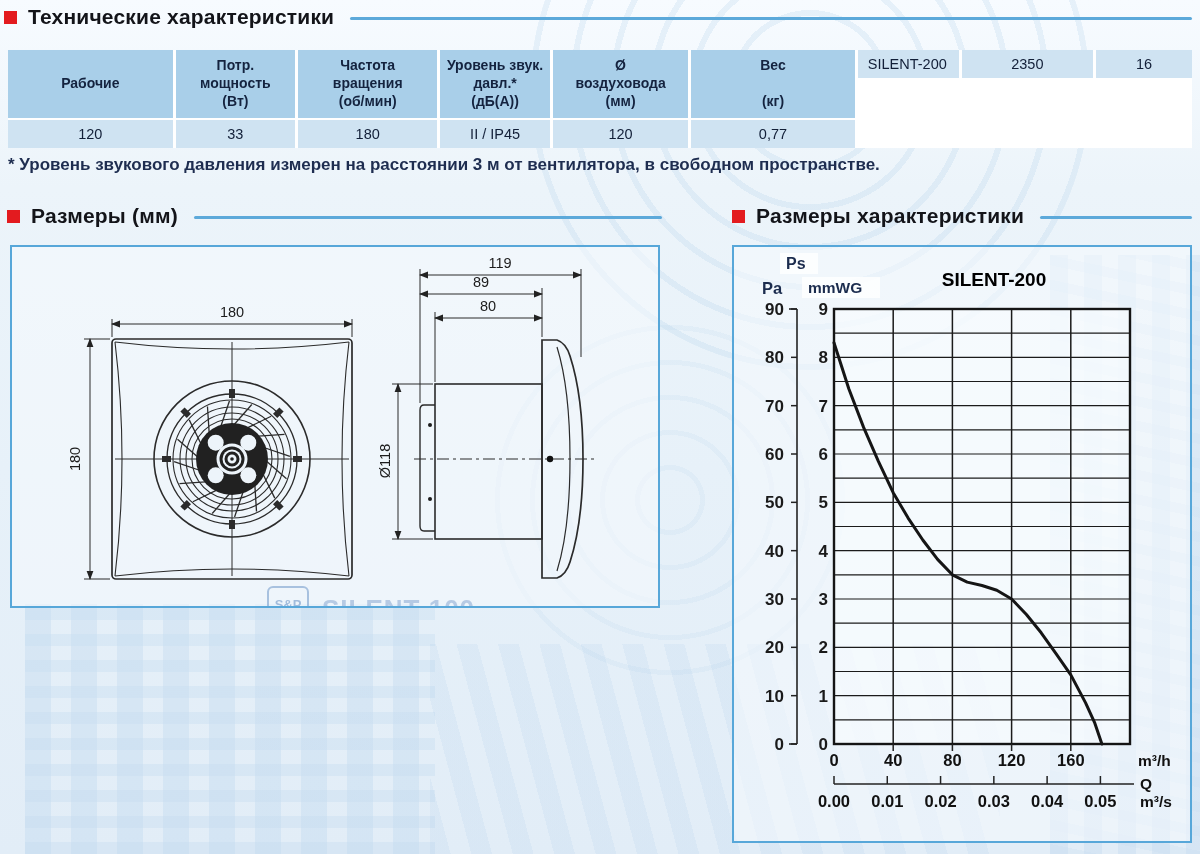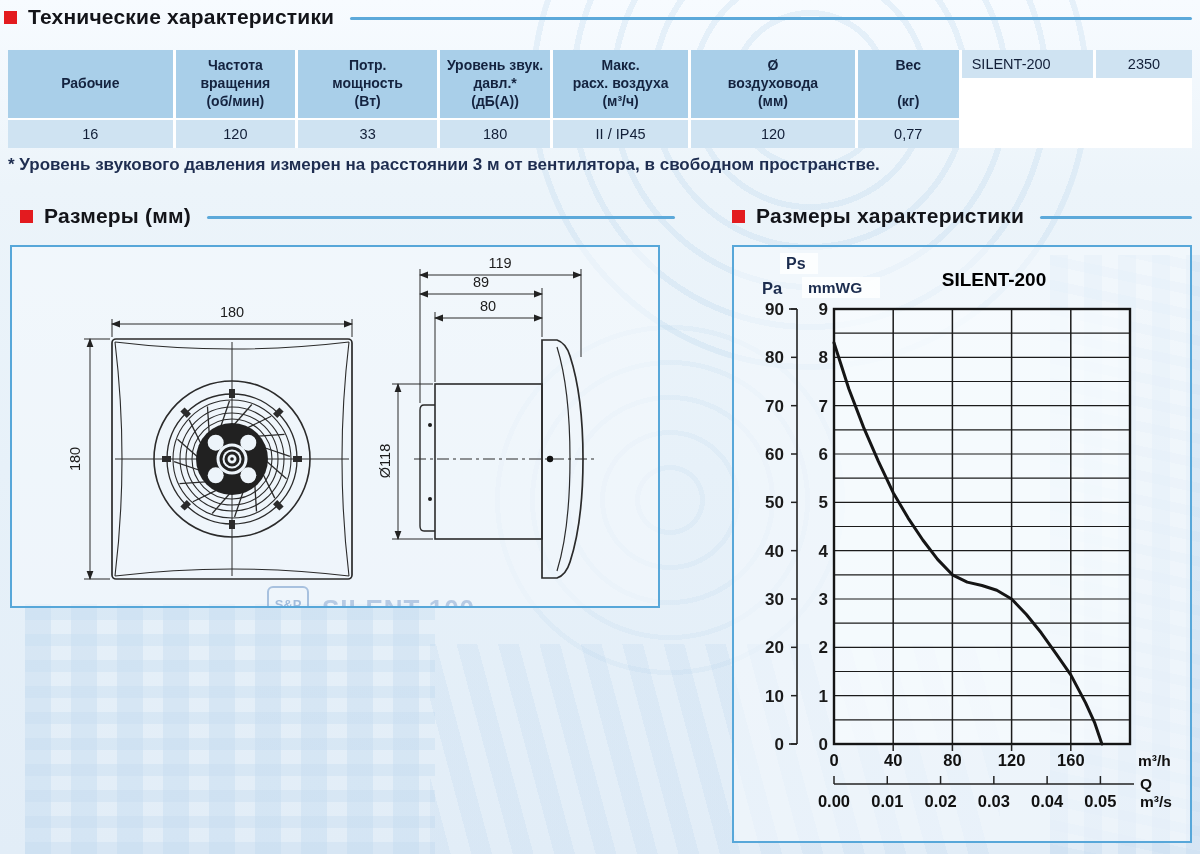--- a/index.html
+++ b/index.html
@@ -58,53 +58,50 @@
   <div class="decor" id="bld3"></div>
 
   <div class="sec-head" style="left:4px;top:5px;width:1188px;">
     <span class="red-sq"></span>
     <span class="sec-title">Технические характеристики</span>
     <span class="rule"></span>
   </div>
 
   <div class="spec-table">
     <div class="th">Рабочие</div>
+    <div class="th">Потр.
+мощность
+(Вт)</div>
     <div class="th">Частота
 вращения
 (об/мин)</div>
-    <div class="th">Потр.
-мощность
-(Вт)</div>
     <div class="th">Уровень звук.
 давл.*
 (дБ(А))</div>
-    <div class="th">Макс.
-расх. воздуха
-(м³/ч)</div>
     <div class="th">Ø
 воздуховода
 (мм)</div>
     <div class="th">Вес
 
 (кг)</div>
 
     <div class="td model">SILENT-200</div>
     <div class="td">2350</div>
     <div class="td">16</div>
     <div class="td">120</div>
     <div class="td">33</div>
     <div class="td">180</div>
     <div class="td">II / IP45</div>
     <div class="td">120</div>
     <div class="td">0,77</div>
   </div>
 
   <div class="footnote">* Уровень звукового давления измерен на расстоянии 3 м от вентилятора, в свободном пространстве.</div>
 
-  <div class="sec-head" style="left:20px;top:204px;width:655px;">
+  <div class="sec-head" style="left:7px;top:204px;width:655px;">
     <span class="red-sq"></span>
     <span class="sec-title">Размеры (мм)</span>
     <span class="rule"></span>
   </div>
 
   <div class="panel" id="dims-panel">
     <svg viewBox="0 0 646 359" width="646" height="359">
       <defs>
         <marker id="arr" markerWidth="9" markerHeight="8" refX="8" refY="4" orient="auto-start-reverse">
           <path d="M0,0.6 L9,4 L0,7.4 Z" fill="#222"></path>

